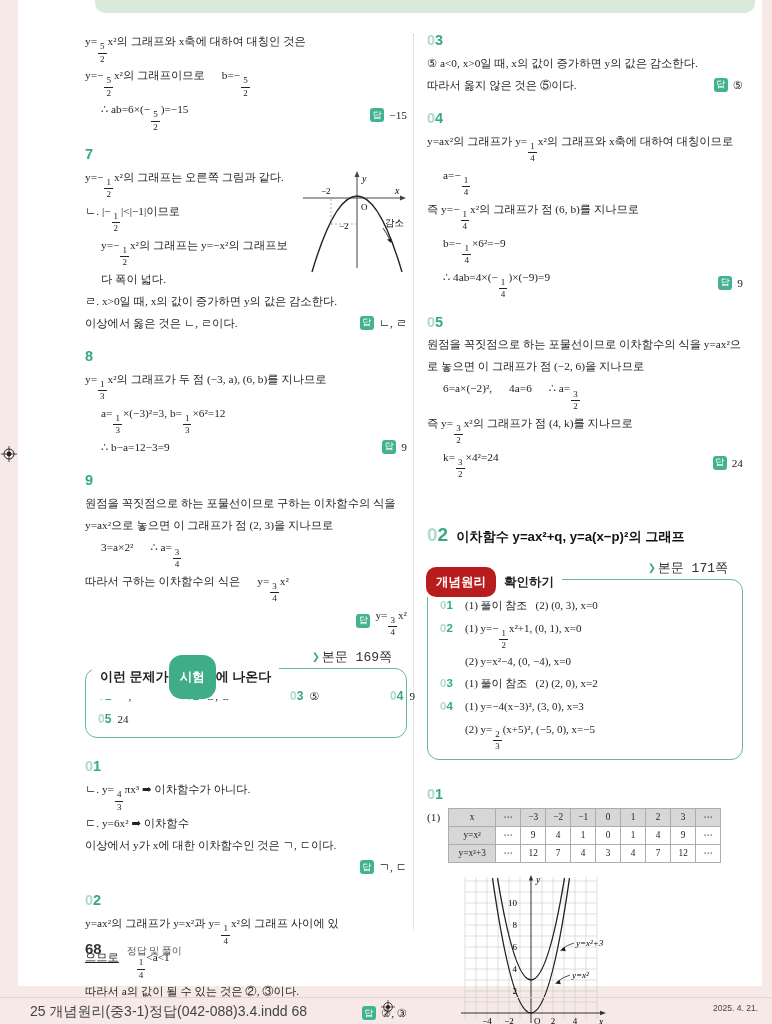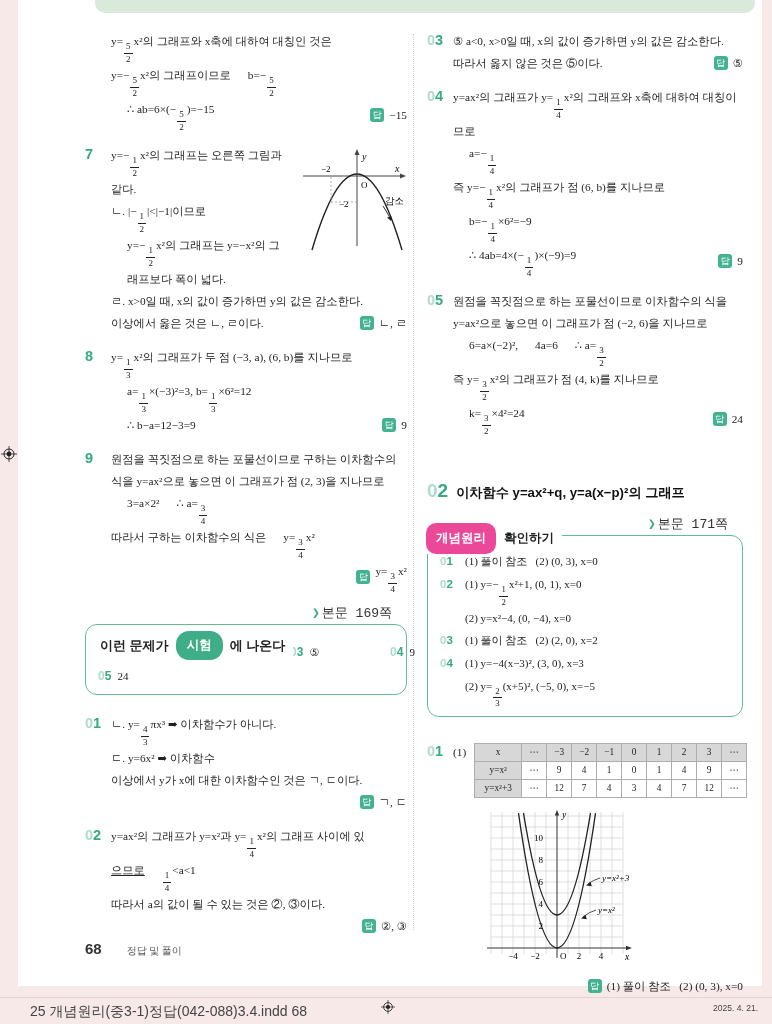--- a/index.html
+++ b/index.html
@@ -4,56 +4,56 @@
 <style>
   html,body{margin:0;padding:0;}
   body{width:772px;height:1024px;position:relative;background:#f6e9e7;
        font-family:"Liberation Serif","DejaVu Serif",serif;color:#222;overflow:hidden;}
   .page{position:absolute;left:18px;top:0;width:744px;height:986px;background:#ffffff;}
   .topband{position:absolute;left:95px;top:0;width:660px;height:13px;background:#daeada;border-radius:0 0 10px 10px;}
   .divider{position:absolute;left:413px;top:34px;height:896px;border-left:1px dotted #c9c9c9;}
   .col{position:absolute;top:30px;font-size:11.3px;line-height:1.95;}
   .col-l{left:85px;width:322px;}
   .col-r{left:427px;width:316px;}
-  .q{display:flex;margin-bottom:12px;}
+  .q{display:flex;margin-bottom:12px;flex-direction:column;}
   .q .num{width:26px;flex:none;font-family:"Liberation Sans",sans-serif;font-weight:700;color:#35a983;font-size:14.5px;line-height:1.5;}
   .num2{display:inline-block;}
   .num2::first-letter{color:#aedcc8;}
   .q .bd{flex:1;min-width:0;}
   .eq{padding-left:16px;}
   .row{display:flex;justify-content:space-between;align-items:center;}
   .ansr{display:flex;justify-content:flex-end;gap:5px;align-items:center;}
   .ansi{display:flex;gap:5px;align-items:center;}
   .badge{display:inline-flex;align-items:center;justify-content:center;width:14px;height:14px;background:#43b291;color:#fff;
          border-radius:3px;font-size:9px;font-family:"Liberation Sans",sans-serif;flex:none;line-height:1;}
   .frac{display:inline-flex;flex-direction:column;align-items:center;vertical-align:-0.45em;margin:0 1px;line-height:1.05;font-size:0.8em;}
   .fn{padding:0 2px 1px;border-bottom:1px solid currentColor;}
   .fd{padding-top:1px;}
   .u{text-decoration:underline;margin-top:19px;}
   
   .exambox{border:1.6px solid #62bb92;border-radius:12px;padding:16px 12px 6px;position:relative;margin:30px 0 18px;}
-  .examhead{position:absolute;top:-14px;left:6px;background:#fff;display:flex;align-items:center;gap:7px;
-            font-family:"Liberation Sans",sans-serif;font-weight:700;font-size:13px;padding:0 8px;color:#222;margin-top:20px;}
-  .pill{background:#3fae88;color:#fff;border-radius:13px;padding:2px 11px;font-size:12.5px;}
+  .examhead{position:absolute;top:-14px;left:6px;background:#fff;display:flex;align-items:center;
+            font-family:"Liberation Sans",sans-serif;font-weight:700;font-size:13px;padding:0 8px;color:#222;}
+  .pill{background:#3fae88;color:#fff;border-radius:13px;padding:10px 11px;font-size:12.5px;}
   .ref{position:absolute;top:-24px;right:14px;font-size:13px;color:#333;font-family:Liberation Mono, monospace;}
   .ref .arr{color:#35a983;font-weight:700;margin-right:2px;}
   .earow{display:flex;flex-wrap:wrap;font-size:11px;}
   .ea{display:flex;gap:6px;align-items:baseline;}
   .ea .eno{font-family:"Liberation Sans",sans-serif;font-weight:700;color:#35a983;font-size:12px;}
   .ea .eno::first-letter{color:#aedcc8;}
   .w1{width:88px;}.w2{width:104px;}.w3{width:100px;}.w4{width:2px;flex:1;}
   
   .sect{display:flex;gap:8px;align-items:baseline;margin:36px 0 26px;font-family:"Liberation Sans",sans-serif;}
   .sect .sno{color:#35a983;font-size:19px;font-weight:700;}
   .sect .sno::first-letter{color:#aedcc8;}
   .sect .stitle{font-weight:700;font-size:13.2px;color:#111;}
   
   .conceptbox{border:1.6px solid #62bb92;border-radius:12px;padding:14px 12px 8px;position:relative;margin-top:22px;}
   .concepthead{position:absolute;top:-13px;left:-2px;display:flex;align-items:center;gap:8px;background:#fff;padding-right:8px;}
-  .ctag{background:#ec4899;color:#fff;font-family:"Liberation Sans",sans-serif;font-weight:700;font-size:12.5px;
+  .ctag{background:#b91c1c;color:#fff;font-family:"Liberation Sans",sans-serif;font-weight:700;font-size:12.5px;
         padding:3px 10px;border-radius:10px;}
   .csub{font-family:"Liberation Sans",sans-serif;font-weight:700;font-size:12.5px;color:#222;}
   .cline{display:flex;gap:7px;font-size:11px;line-height:2.0;}
   .cline .cno{font-family:"Liberation Sans",sans-serif;font-weight:700;color:#35a983;font-size:11.5px;width:18px;flex:none;}
   .cline .cno::first-letter{color:#aedcc8;}
   .cline .cindent{width:18px;flex:none;}
   
   .tbl{border-collapse:collapse;font-size:9.3px;margin:2px 0 8px 2px;line-height:1.4;}
   .tbl td{border:1px solid #adadad;text-align:center;padding:1px 2px;min-width:20px;height:15px;}
   .tbl td.hd{background:#d7d7d7;}

